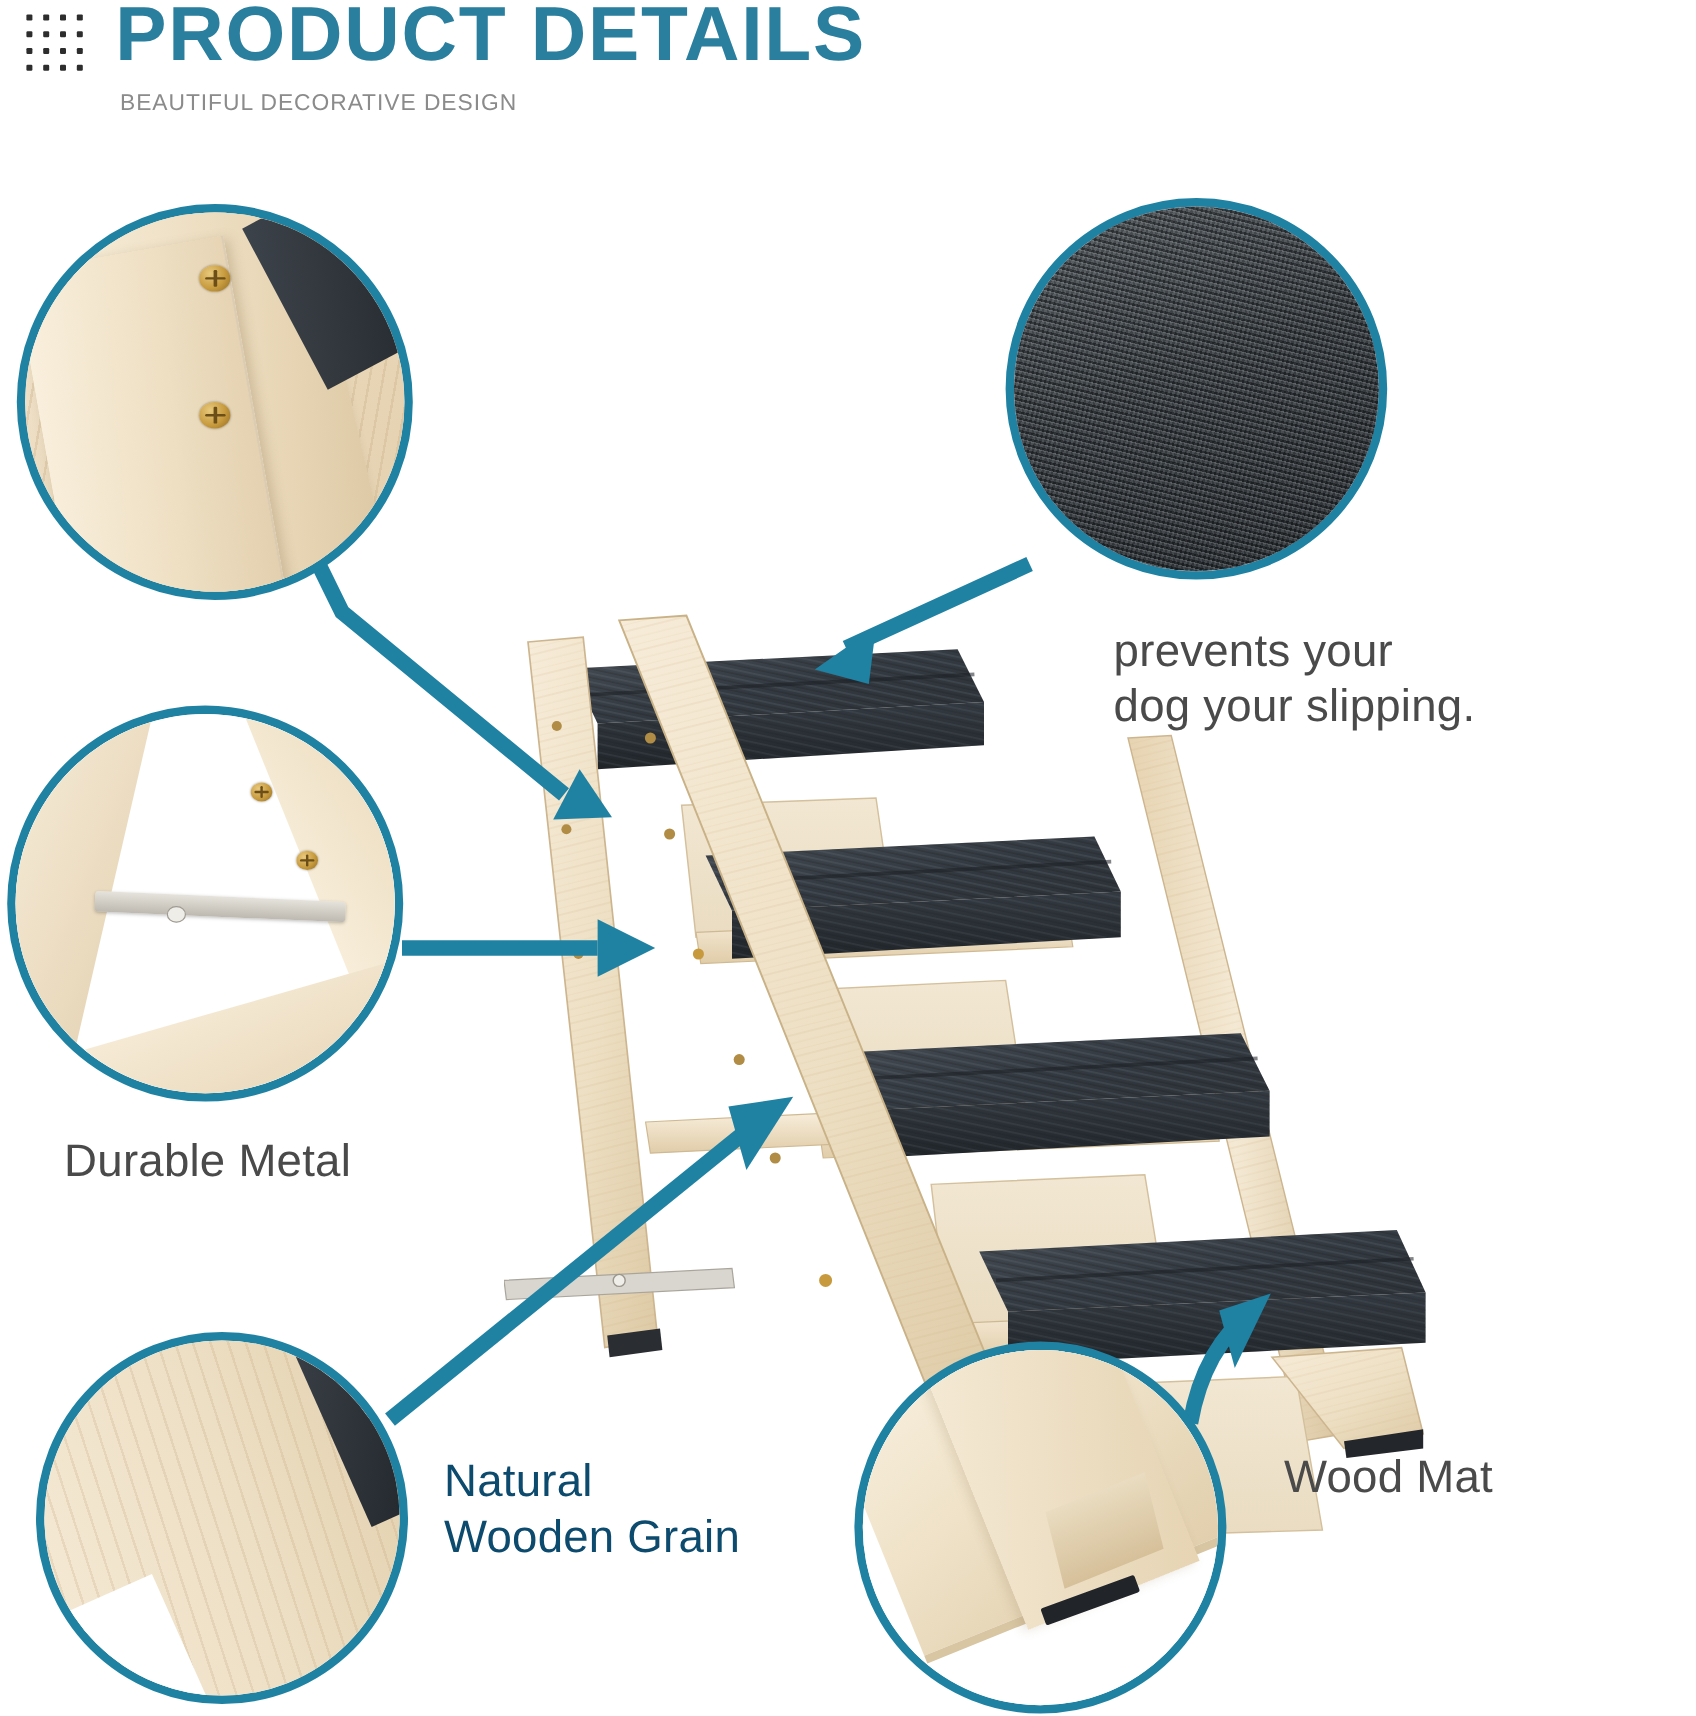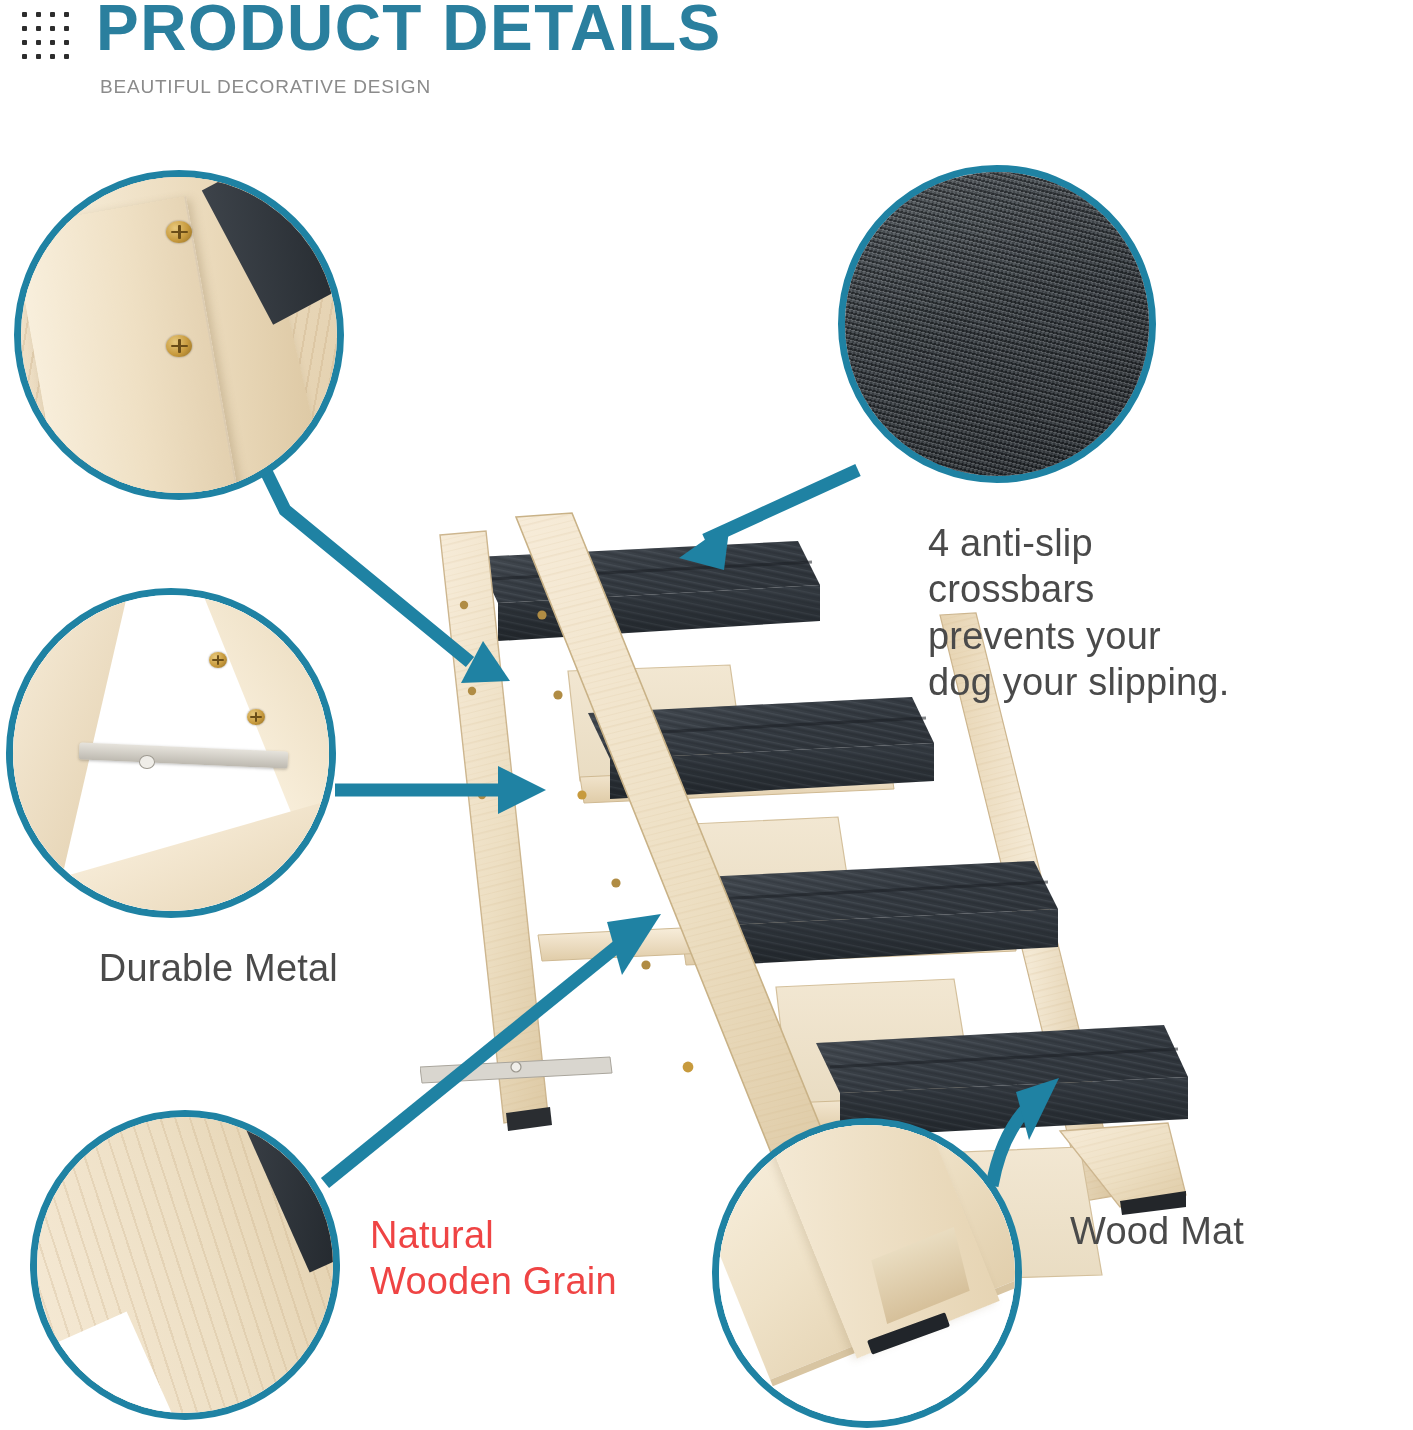--- a/index.html
+++ b/index.html
@@ -78,21 +78,21 @@
   .screw::after  { left:46%; top:18%; width:9%; height:64%; }
 
   
   #links { position: absolute; left: 0; top: 0; width: 1413px; height: 1430px; pointer-events: none; }
 
   
   .label {
     position: absolute; color: #4a4a4a;
     font-size: 38px; line-height: 1.22; font-weight: 400; letter-spacing: .2px;
   }
-  .label.center { text-align: right; }
+  .label.center { text-align: center; }
 
   
   #product { position: absolute; left: 420px; top: 495px; width: 790px; height: 900px; }
   #product svg { display: block; }
 </style>
 </head>
 <body>
 
 <div id="page">
 
@@ -324,30 +324,29 @@
                 background:linear-gradient(110deg,#f4e9d4,#e6d4b3);
                 box-shadow:-4px 0 9px rgba(140,115,75,.18);"></div>
     <div style="position:absolute;left:53%;top:40%;width:30%;height:22%;transform:rotate(-22deg) skewX(-8deg);
                 background:linear-gradient(180deg,#e9dcc0,#d6c09a);"></div>
     <div style="position:absolute;left:50%;top:68%;width:28%;height:5%;transform:rotate(-20deg);
                 background:#21252a;border-radius:2px;"></div>
   </div>
 
 
   <div class="label" id="lbl-slip" style="left: 928px; top: 520px; color: rgb(74, 74, 74);">
-    <div>4 anti-slip crossbars</div>
     <div>prevents your</div>
     <div>dog your slipping.</div>
   </div>
 
   <div class="label center" id="lbl-metal" style="left: 8px; top: 945px; width: 330px; color: rgb(74, 74, 74);">
     <div>Durable Metal</div>
   </div>
 
-  <div class="label" id="lbl-grain" style="left: 370px; top: 1212px; color: #ef4444;">
+  <div class="label" id="lbl-grain" style="left: 370px; top: 1212px; color: #0c4a6e;">
     <div>Natural</div>
     <div>Wooden Grain</div>
   </div>
 
   <div class="label" id="lbl-mat" style="left: 1070px; top: 1208px; color: rgb(74, 74, 74);">
     <div>Wood Mat</div>
   </div>
 
 </div>
 

